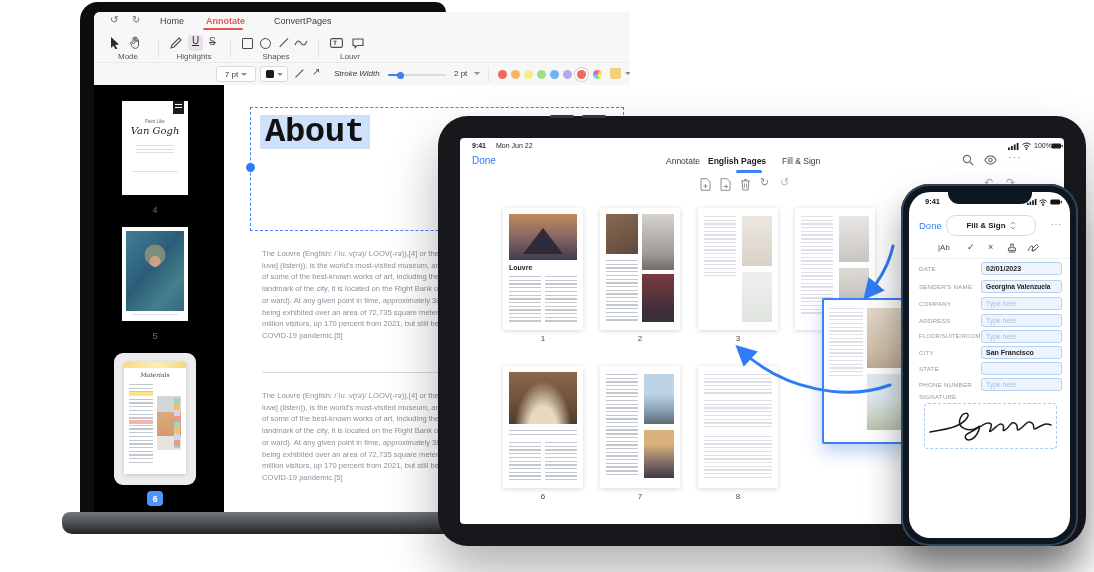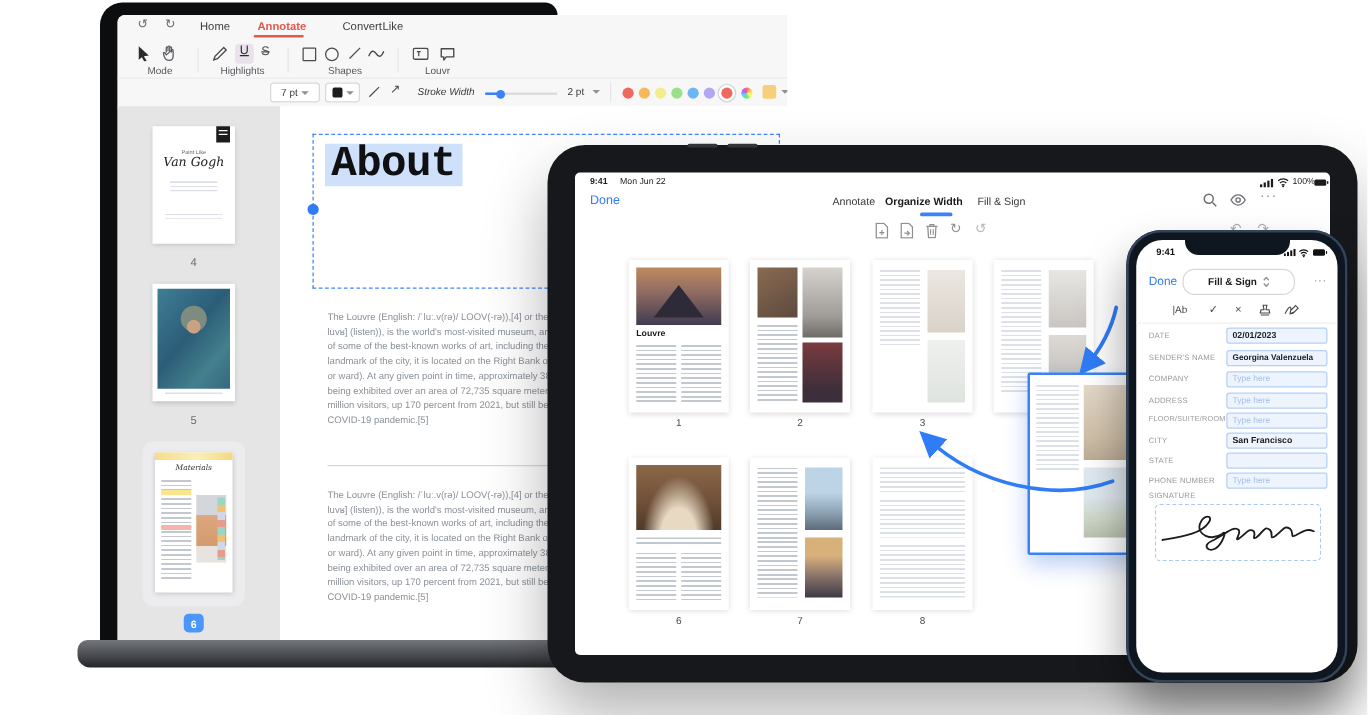--- a/index.html
+++ b/index.html
@@ -14,21 +14,21 @@
   .m-formatbar{left:0;top:50px;width:536px;height:23px;background:#f7f7f8;border-top:1px solid #ebebed;border-bottom:1px solid #e3e3e5;}
   .m-tab{font-size:9px;color:#3c3c40;}
   .m-tab.active{color:#e4574c;font-weight:700;}
   .tab-underline{height:2px;background:#e4574c;border-radius:2px;}
   .m-grouplabel{font-size:8px;color:#55555a;text-align:center;}
   .m-sep{width:1px;background:#e6e6e8;}
   .ubtn{font-size:10px;color:#6b6b70;}
   .selbox{border:1px solid #d9d9dc;border-radius:3px;background:#fff;display:flex;align-items:center;justify-content:center;gap:3px;font-size:8px;color:#3a3a3e;}
   .caret{width:0;height:0;border-left:3px solid transparent;border-right:3px solid transparent;border-top:3.5px solid #8e8e93;display:inline-block;}
   .dot{width:9px;height:9px;border-radius:50%;}
-  .m-sidebar{left:0;top:73px;width:130px;height:427px;background:#e5e5e5;border-right:1px solid #ececee;}
+  .m-sidebar{left:0;top:73px;width:130px;height:427px;background:#000000;border-right:1px solid #ececee;}
   .thumb{background:#fff;box-shadow:0 1px 4px rgba(0,0,0,.18);}
   .pagenum{font-size:9px;color:#6e6e73;text-align:center;}
   .m-doc{left:130px;top:73px;width:406px;height:427px;background:#fff;}
   .sel-frame{border:1.5px dashed #3f87f6;}
   .hl{background:#cfe0fb;padding:0 5px;display:inline-block;}
   .doc-title{font-size:34px;font-weight:800;color:#101013;letter-spacing:-.5px;line-height:1;}
   .doc-para{font-size:7.6px;line-height:11.7px;color:#8b9199;white-space:pre;}
   .fl{background-image:repeating-linear-gradient(#c3c7ce 0,#c3c7ce 1.3px,transparent 1.3px,transparent 3.7px);}
   .flf{background-image:repeating-linear-gradient(#dde0e6 0,#dde0e6 1.3px,transparent 1.3px,transparent 3.7px);}
   
@@ -67,21 +67,21 @@
   <div class="abs mac-base"></div>
   <div class="abs mac-screen">
 
     <div class="abs m-toolbar">
       <span class="abs ubtn" style="left:16px;top:2px;">↺</span>
       <span class="abs ubtn" style="left:38px;top:2px;">↻</span>
       <span class="abs m-tab" style="left:66px;top:4px;">Home</span>
       <span class="abs m-tab active" style="left:112px;top:4px;">Annotate</span>
       <div class="abs tab-underline" style="left:109px;top:16px;width:40px;"></div>
       <span class="abs m-tab" style="left:180px;top:4px;">Convert</span>
-      <span class="abs m-tab" style="left:212px;top:4px;">Like</span>
+      <span class="abs m-tab" style="left:212px;top:4px;">Pages</span>
 
       <span class="abs" style="left:16px;top:24px;">
         <svg width="11" height="13" viewBox="0 0 11 13">
             <path d="M1 1l8 7.4-3.9.5 2.2 3.6-1.7 1-2.1-3.8L1 11.8z" fill="#2b2b2e"></path>
           </svg>
         </span>
       <span class="abs" style="left:36px;top:24px;">
         <svg width="11" height="13" viewBox="0 0 11 13">
             <path d="M3 6V2.2c0-1 1.4-1 1.4 0V5m0-3.4c0-1 1.4-1 1.4 0V5m0-2.8c0-1 1.4-1 1.4 0V6m0-1.6c0-.9 1.3-.9 1.3 0V9c0 2-1.2 3.3-3.2 3.3S2 11 1.5 9.4L.7 7c-.3-.9.9-1.4 1.4-.5l.9 1.4z" fill="none" stroke="#5a5a5f" stroke-width="1"></path>
           </svg>
@@ -240,21 +240,21 @@
     <span class="abs ip-status" style="left:574px;top:4px;">100%</span>
     <span class="abs" style="left:591px;top:5px;">
       <svg width="12" height="6" viewBox="0 0 12 6">
           <rect x=".5" y=".5" width="9.5" height="5" rx="1.2" fill="#1c1c1e"></rect>
           <rect x="10.6" y="1.8" width="1.2" height="2.4" rx=".6" fill="#1c1c1e"></rect>
         </svg>
       </span>
 
     <span class="abs blue" style="left:12px;top:17px;font-size:10px;">Done</span>
     <span class="abs ip-tab" style="left:206px;top:18px;">Annotate</span>
-    <span class="abs ip-tab active" style="left:248px;top:18px;">Organize Width</span>
+    <span class="abs ip-tab active" style="left:248px;top:18px;">English Pages</span>
     <div class="abs ip-underline" style="left:276px;top:32px;width:26px;"></div>
     <span class="abs ip-tab" style="left:322px;top:18px;">Fill &amp; Sign</span>
     <span class="abs" style="left:502px;top:16px;">
       <svg width="12" height="12" viewBox="0 0 12 12">
           <circle cx="5" cy="5" r="3.6" fill="none" stroke="#6e6e73" stroke-width="1.2"></circle>
           <path d="M8 8l3 3" stroke="#6e6e73" stroke-width="1.2"></path>
         </svg>
       </span>
     <span class="abs" style="left:524px;top:17px;">
       <svg width="13" height="10" viewBox="0 0 13 10">

